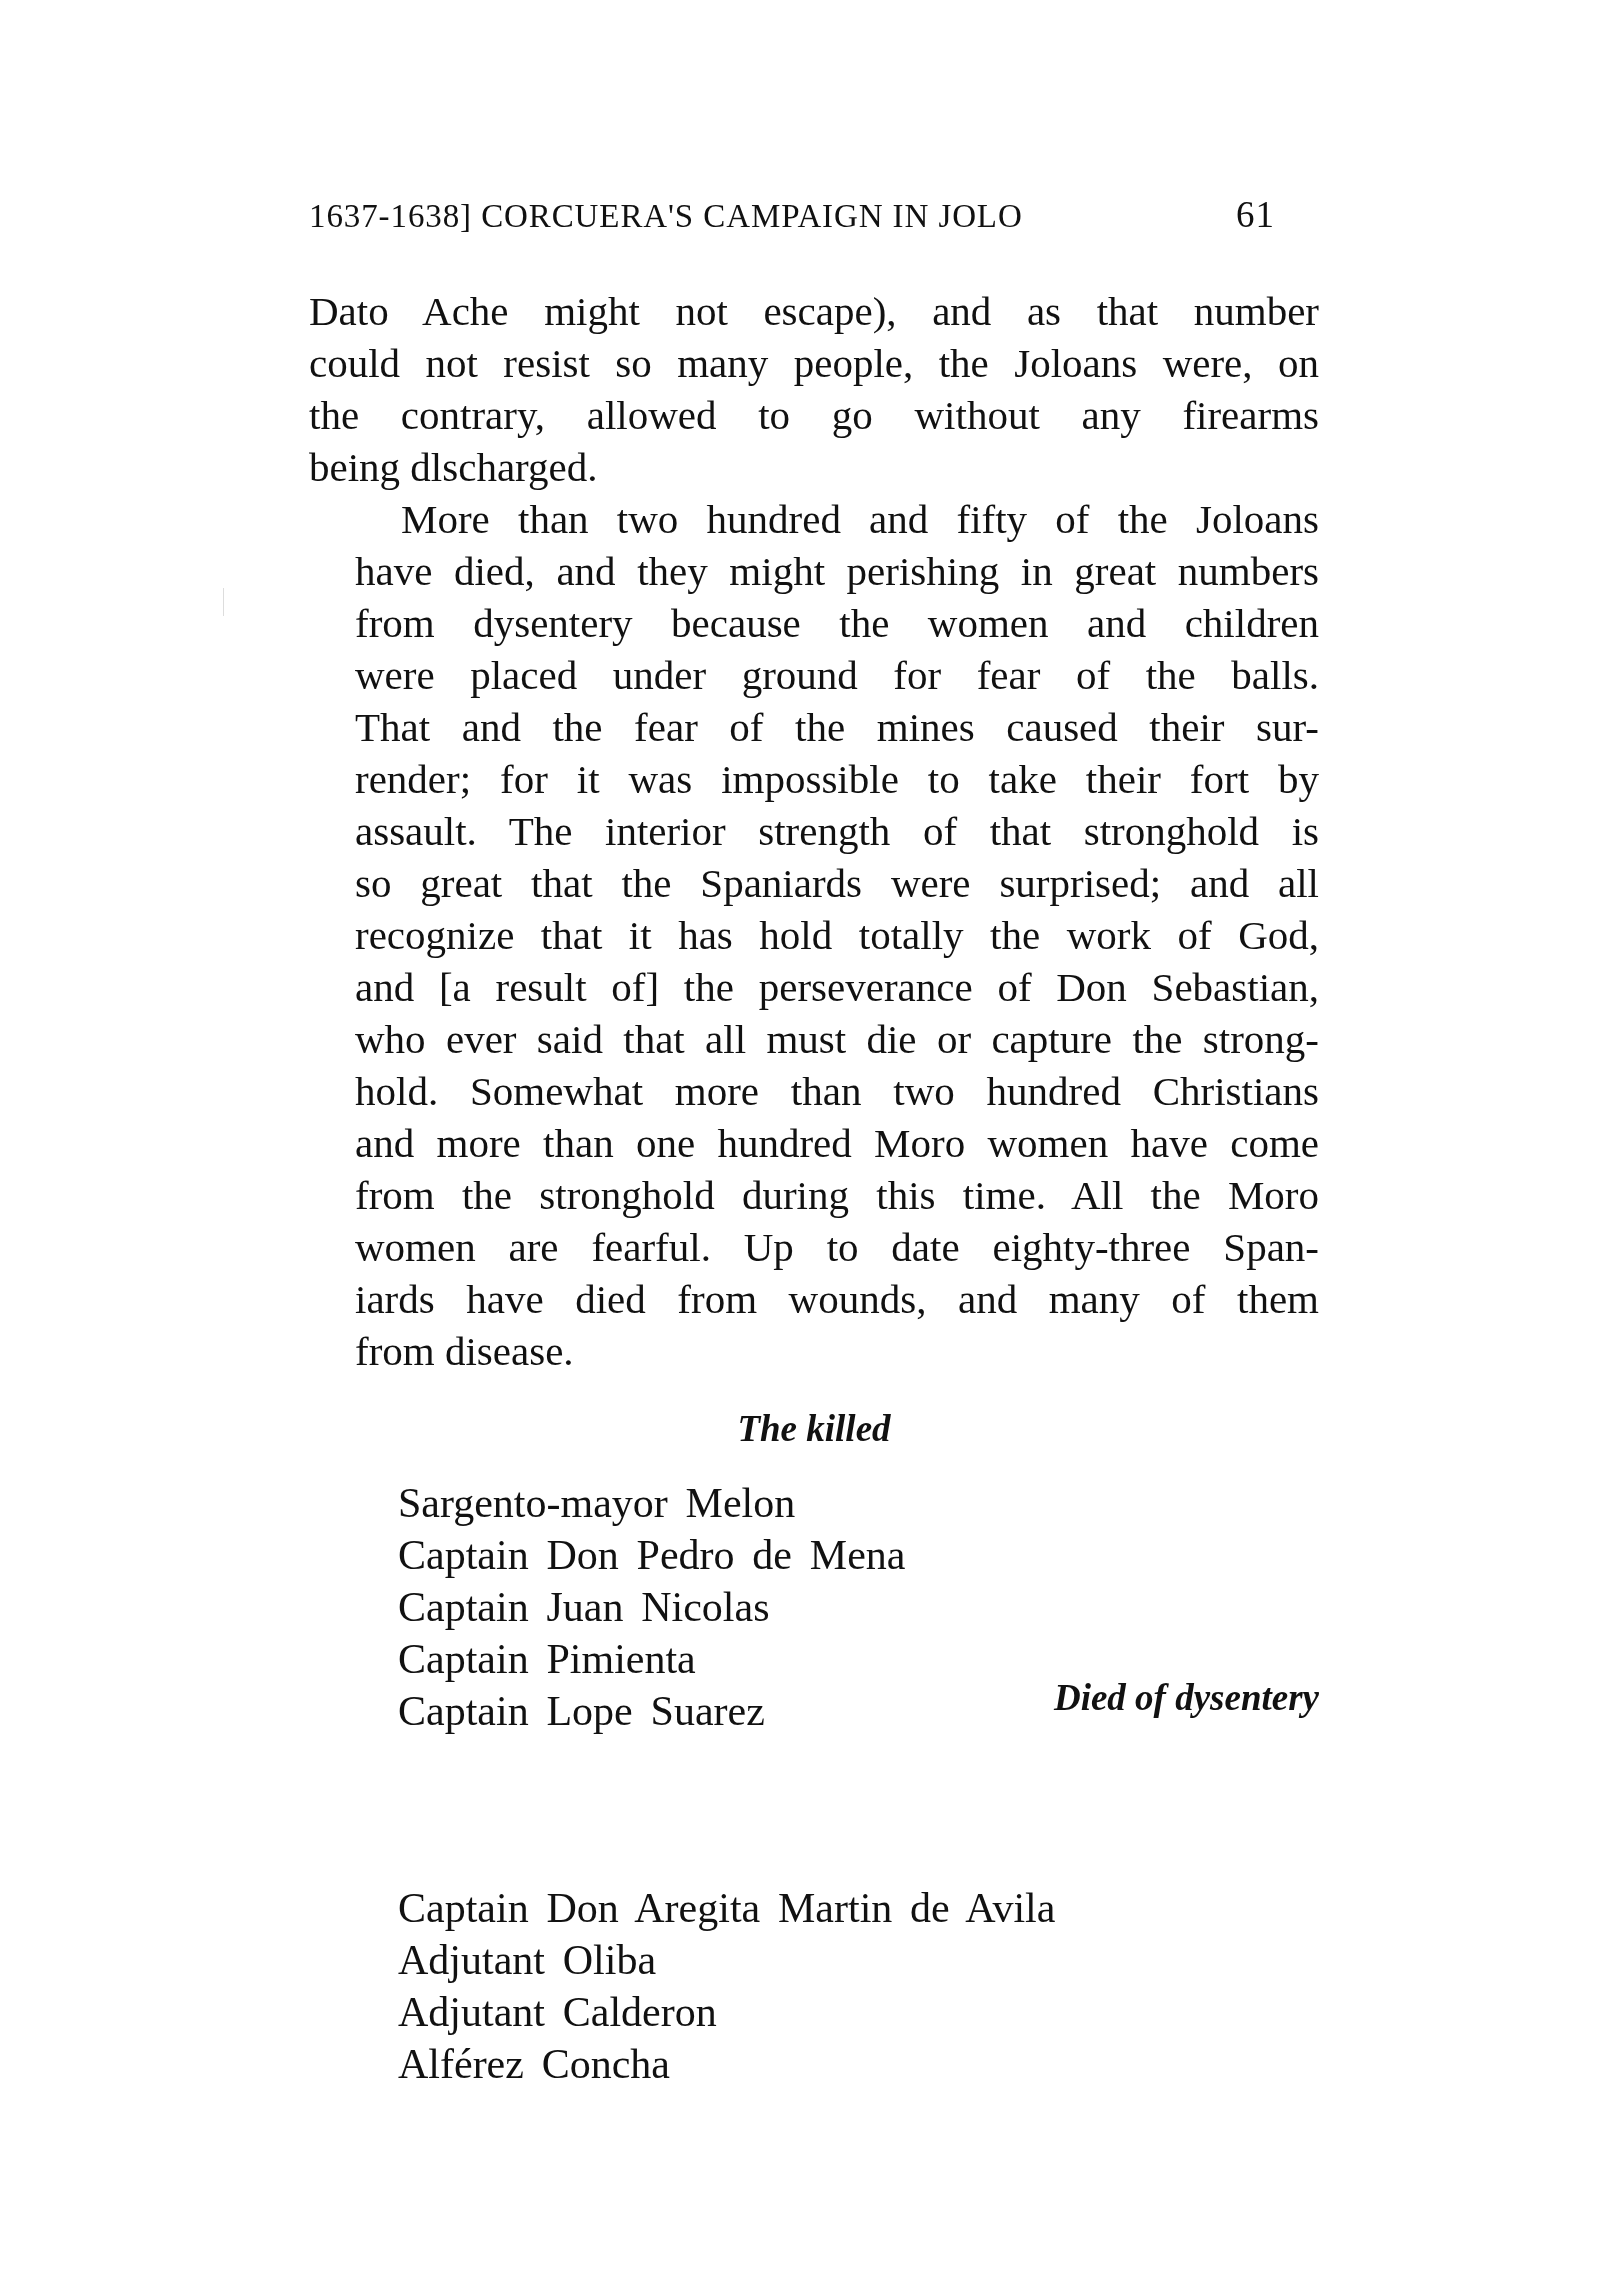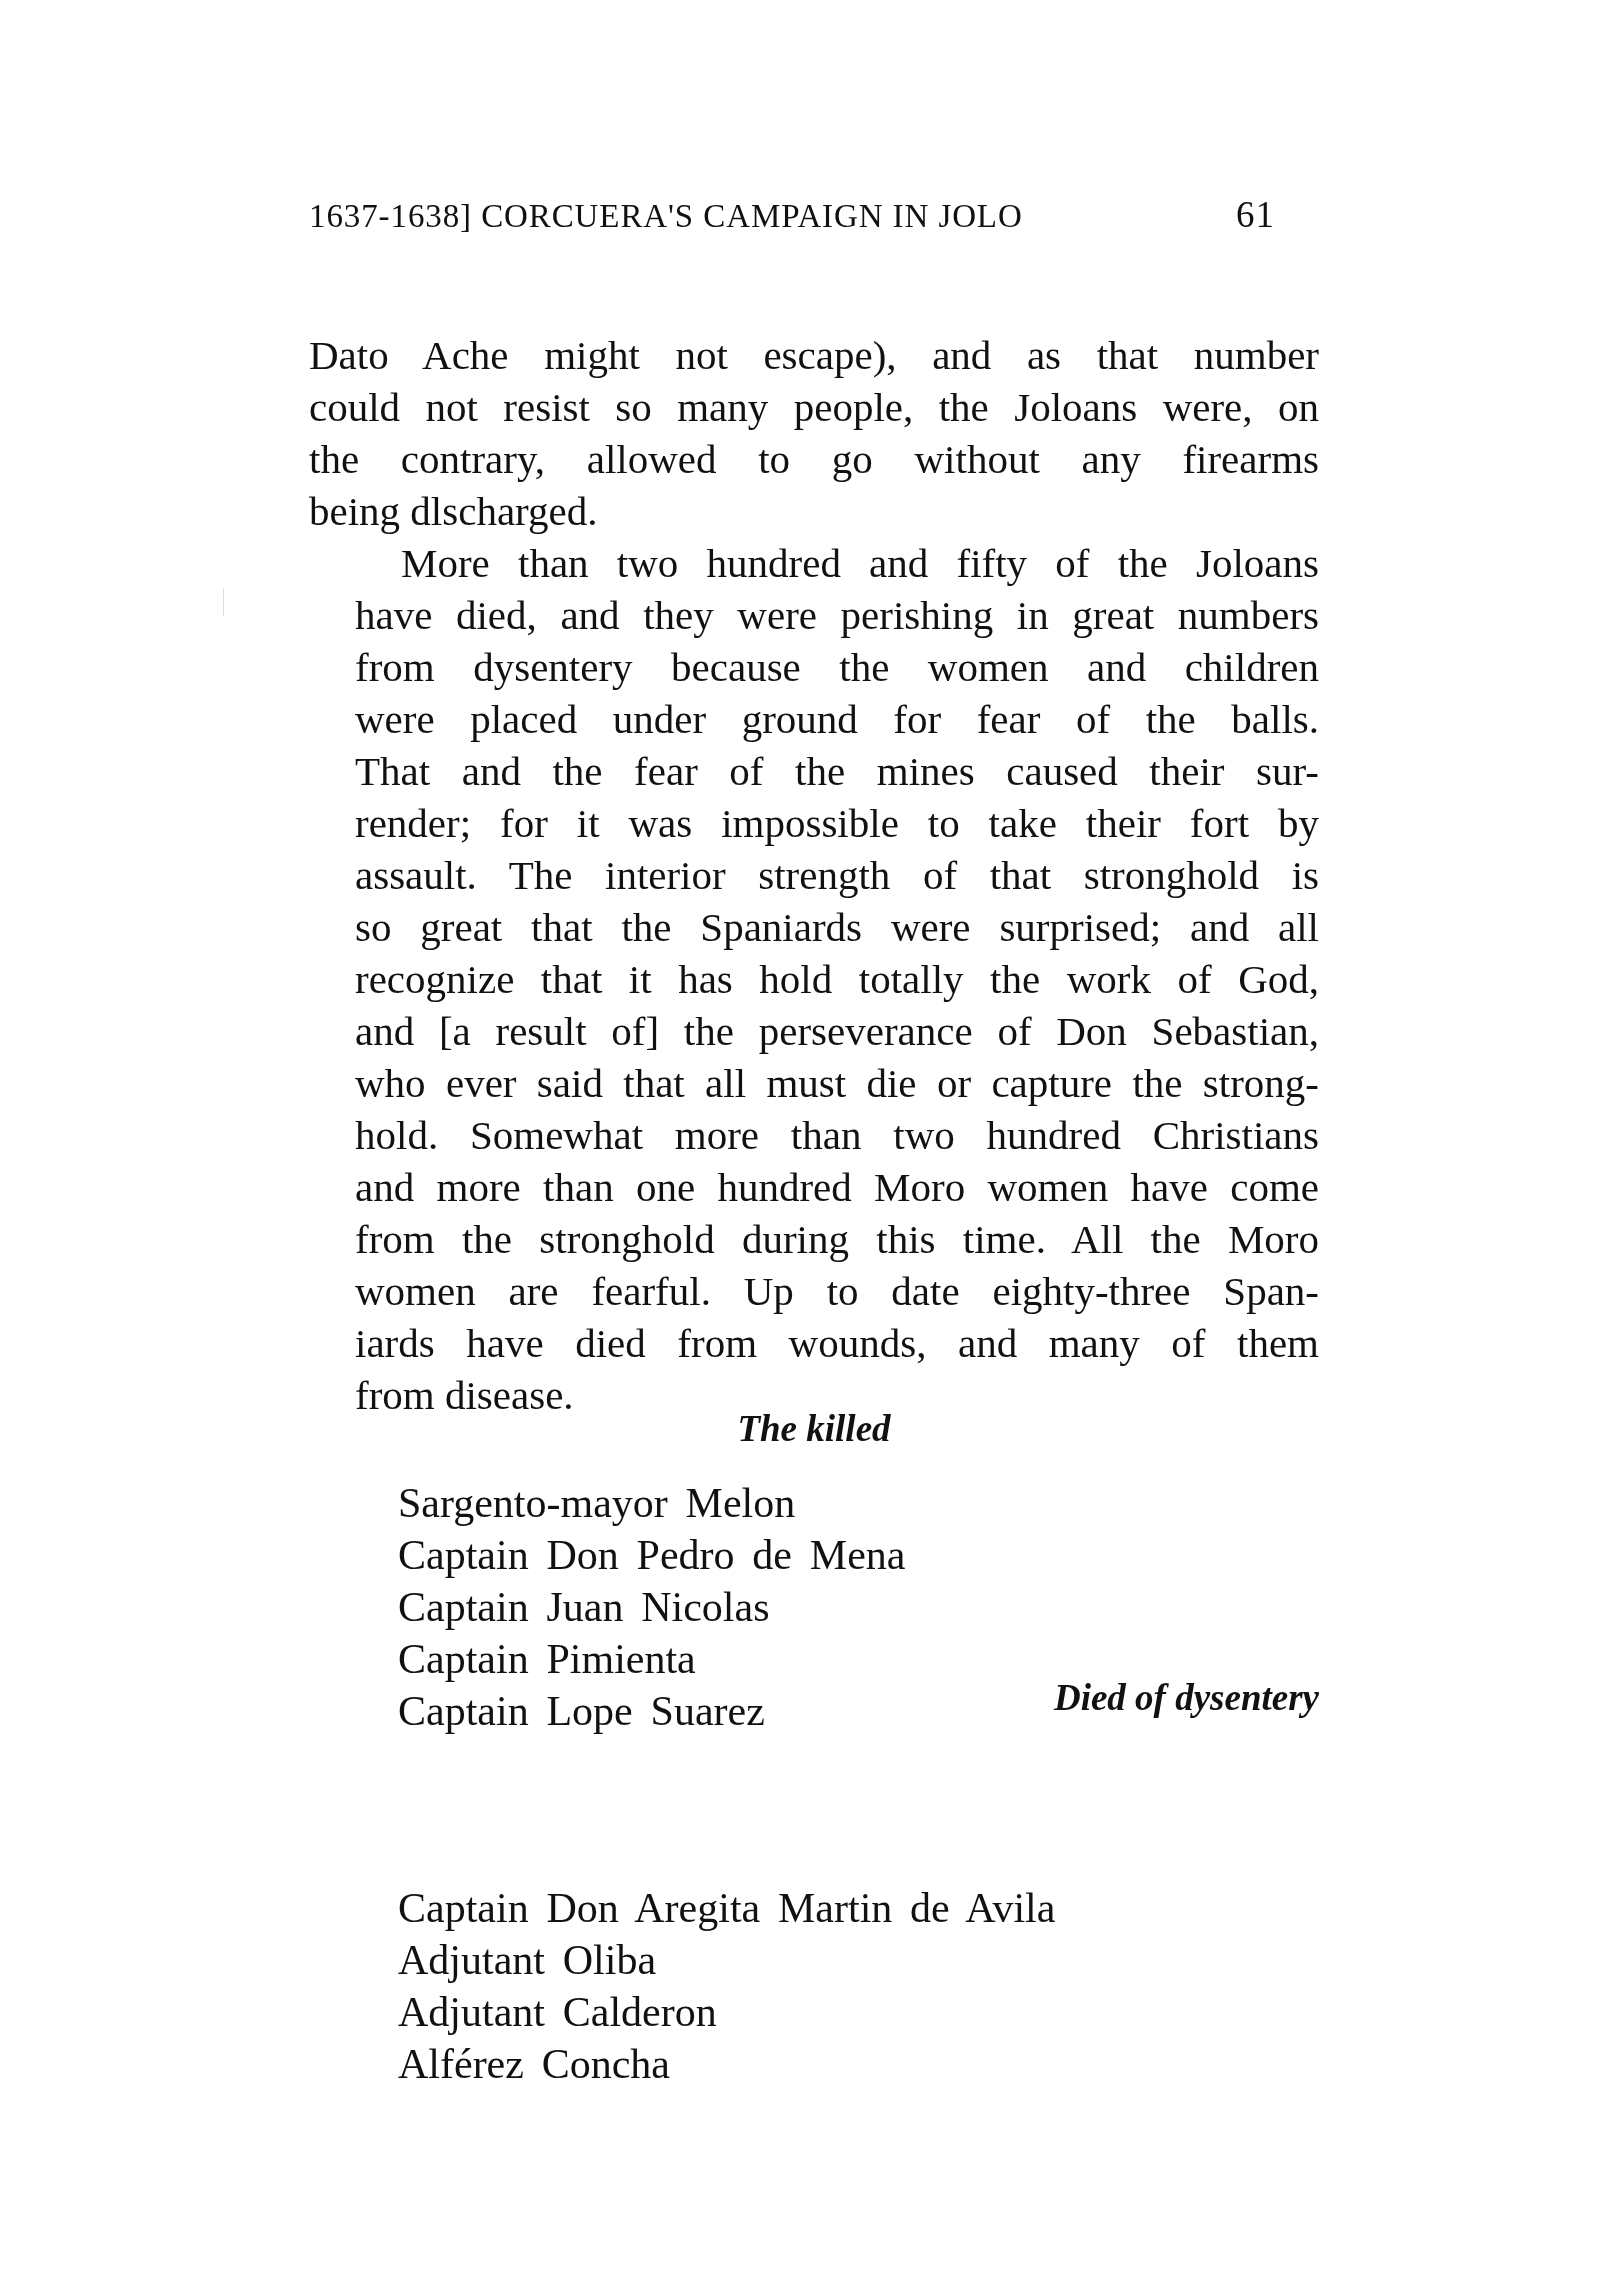--- a/index.html
+++ b/index.html
@@ -3,21 +3,21 @@
 <meta charset="utf-8">
 <style>
   html, body { margin: 0; padding: 0; background: #ffffff; }
   body { width: 1616px; height: 2270px; position: relative; overflow: hidden;
          font-family: "Liberation Serif", "DejaVu Serif", serif; color: #111; }
   .header { position: absolute; left: 309px; top: 198px; width: 1010px; height: 46px;
             font-size: 33px; letter-spacing: 0.9px; }
   .header .running { position: absolute; left: 0; top: 0; }
   .header .pageno { position: absolute; left: 927px; top: -5.5px; font-size: 37px; }
   .body { position: absolute; left: 309px; top: 285px; width: 1010px;
-          font-size: 41px; line-height: 52px; text-align: justify; margin-top: 44px; }
+          font-size: 41px; line-height: 52px; text-align: justify; }
   .body p { margin: 0; text-indent: 0; }
   .body p.indent { text-indent: 46px; }
   .body .line { display: block; text-align: justify; text-align-last: justify; white-space: nowrap; }
   .body .line.last { text-align-last: left; }
   .section-title { position: absolute; left: 309px; width: 1010px; text-align: center;
                    font-style: italic; font-weight: bold; font-size: 37px; }
   .list { position: absolute; left: 398px; font-size: 42px; line-height: 52px; }
   .list div { white-space: nowrap; word-spacing: 7.3px; }
   .margin-mark { position: absolute; left: 223px; top: 588px; width: 0.9px; height: 27.5px; background: #ddd; }
 </style>
@@ -33,21 +33,21 @@
 
 <div class="body" id="body-text">
     <p>
       <span class="line">Dato Ache might not escape), and as that number</span>
       <span class="line">could not resist so many people, the Joloans were, on</span>
       <span class="line">the contrary, allowed to go without any firearms</span>
       <span class="line last">being dlscharged.</span>
     </p>
     <p class="indent">
       <span class="line" style="padding-left: 46px;">More than two hundred and fifty of the Joloans</span>
-      <span class="line">have died, and they were perishing in great numbers</span>
+      <span class="line">have died, and they might perishing in great numbers</span>
       <span class="line">from dysentery because the women and children</span>
       <span class="line">were placed under ground for fear of the balls.</span>
       <span class="line">That and the fear of the mines caused their sur-</span>
       <span class="line">render; for it was impossible to take their fort by</span>
       <span class="line">assault.  The interior strength of that stronghold is</span>
       <span class="line">so great that the Spaniards were surprised; and all</span>
       <span class="line">recognize that it has hold totally the work of God,</span>
       <span class="line">and [a result of] the perseverance of Don Sebastian,</span>
       <span class="line">who ever said that all must die or capture the strong-</span>
       <span class="line">hold.  Somewhat more than two hundred Christians</span>

